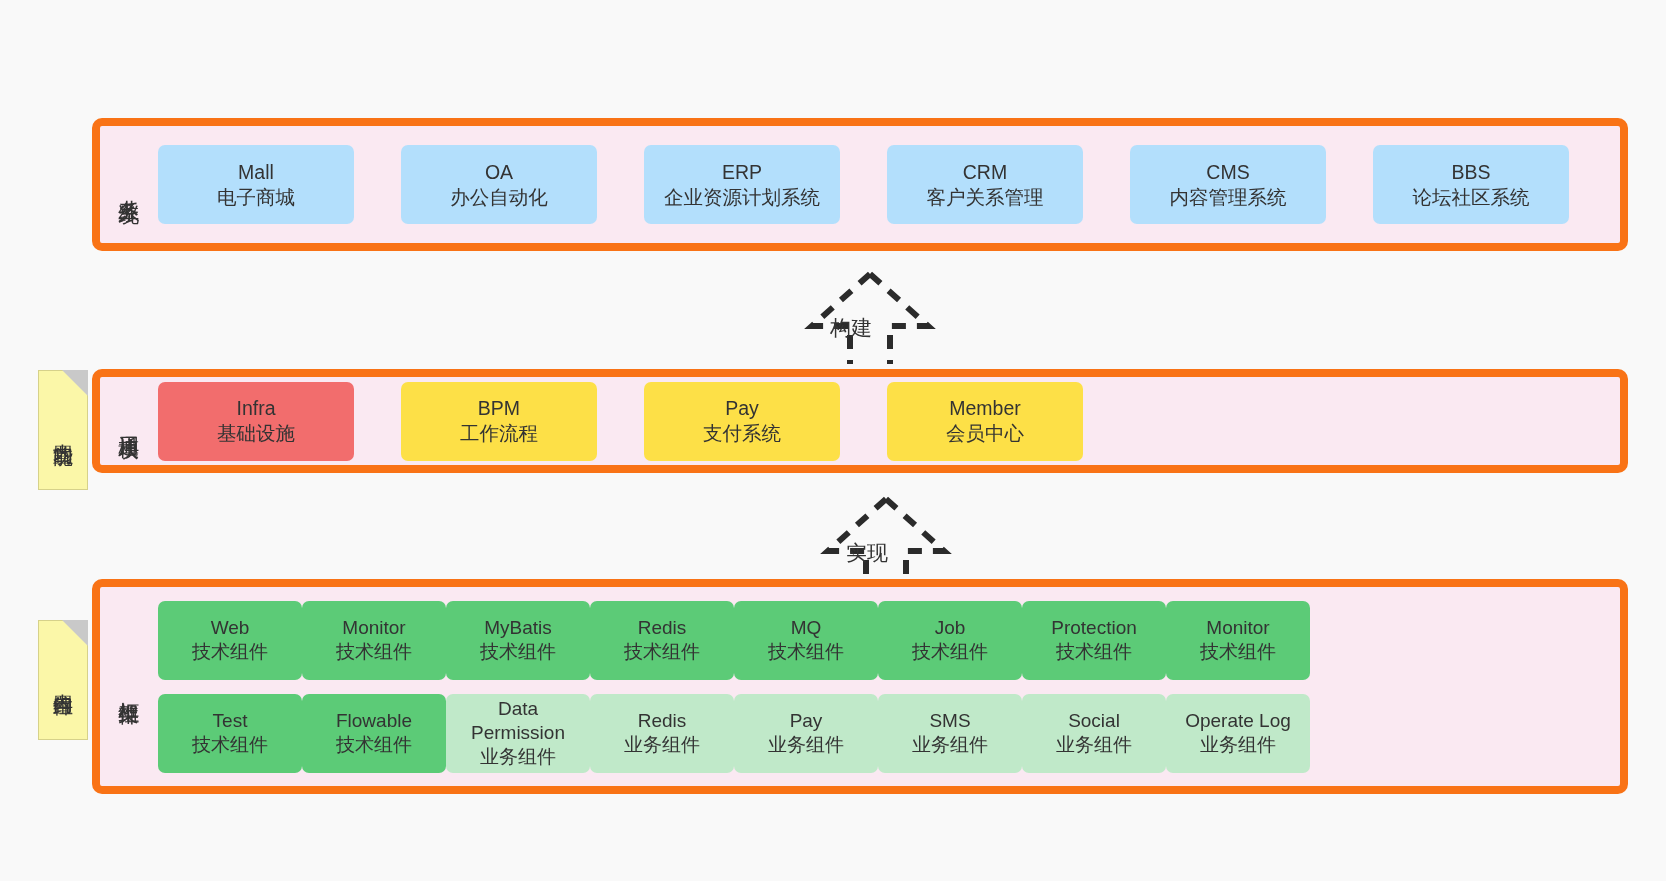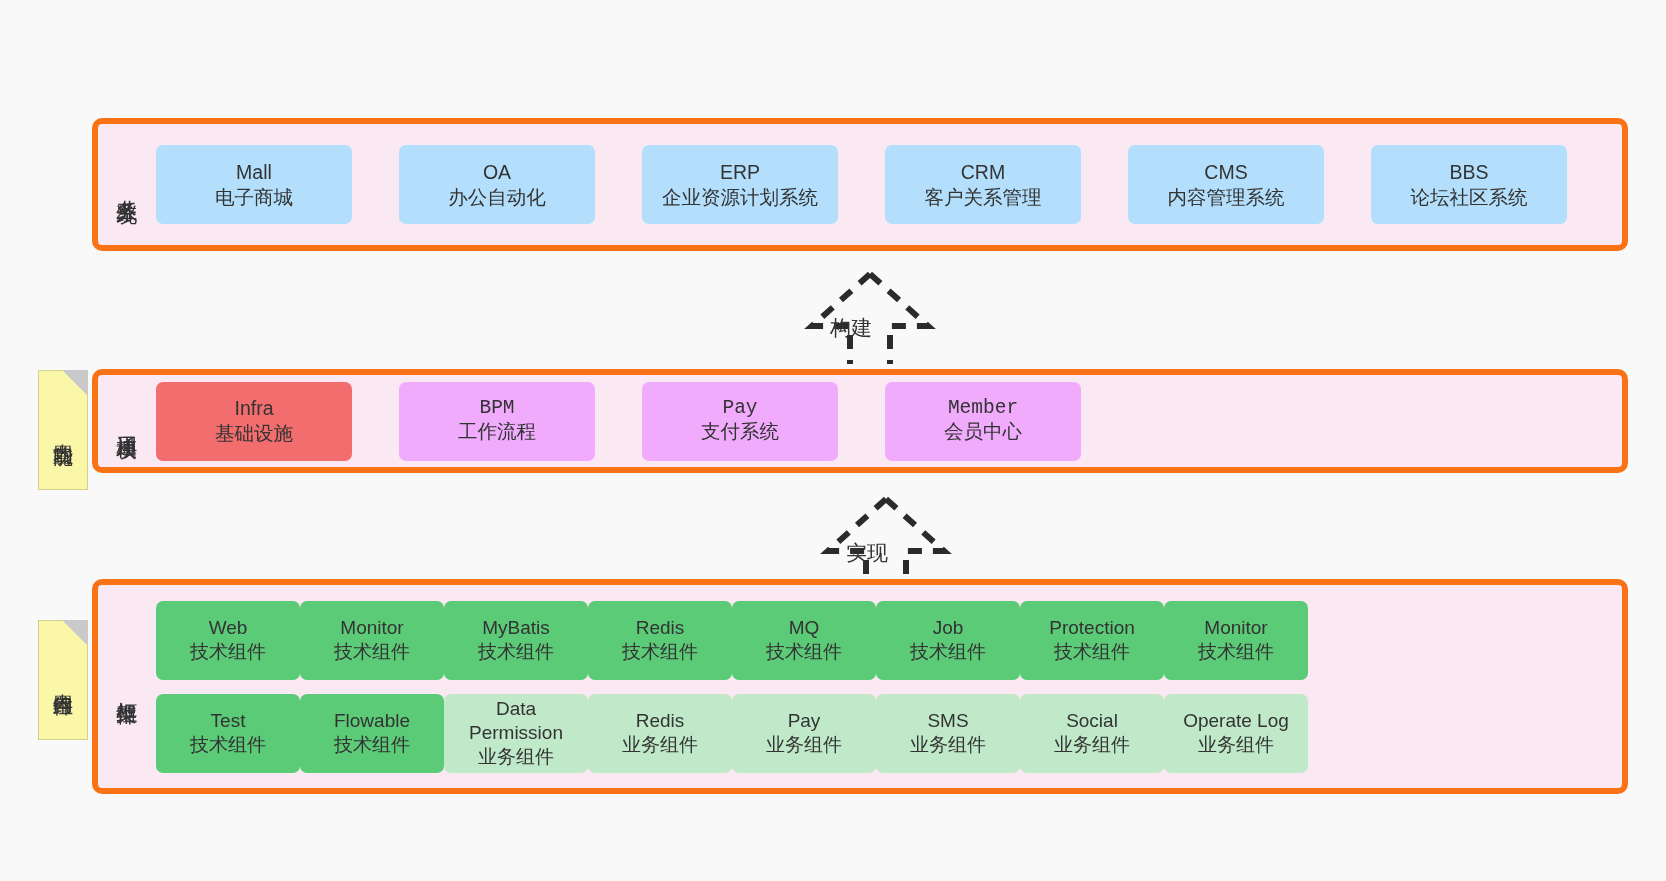--- a/index.html
+++ b/index.html
@@ -22,21 +22,21 @@
     top: 0;
     width: 1666px;
     height: 881px;
   }
 
   
   .layer {
     position: absolute;
     box-sizing: border-box;
     background: #fae9f2;
-    border: 6px solid #f97316;
+    border: 8px solid #f97316;
     border-radius: 10px;
     display: flex;
     align-items: stretch;
     padding: 10px 12px;
   }
   .layer-title {
     flex: 0 0 auto;
     width: 34px;
     display: flex;
     align-items: center;
@@ -91,21 +91,21 @@
     background: #b3dffc;
   }
 
   
   #layer-modules .cell-row { gap: 47px; }
   #layer-modules .cell {
     width: 196px;
     height: 79px;
   }
   .c-red    { background: #f26d6d; }
-  .c-pink   { background: #f0abfc; font-family: Liberation Mono, monospace; }
+  .c-pink   { background: #fde047; }
 
   
   #layer-framework .cell-row { }
   #layer-framework .cell {
     width: 144px;
     height: 79px;
     font-size: 19px;
   }
   .c-green  { background: #5ccb77; }
   .c-lgreen { background: #c0e9c9; }

